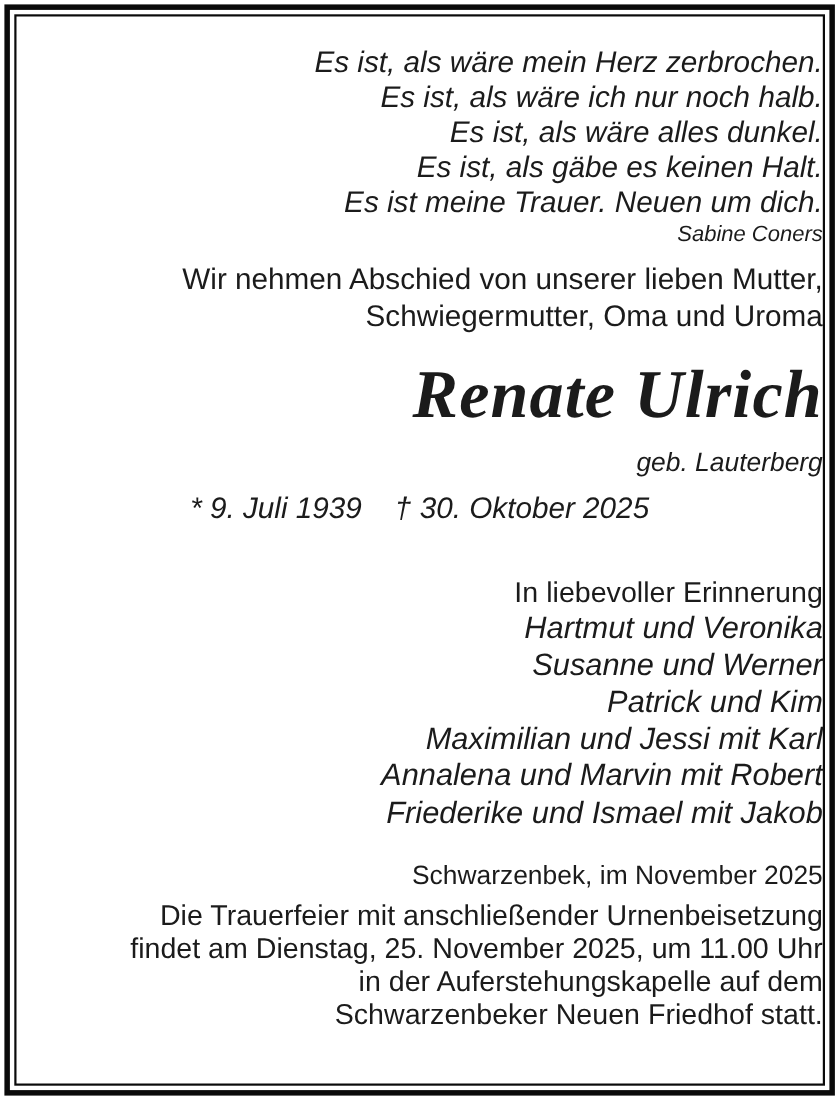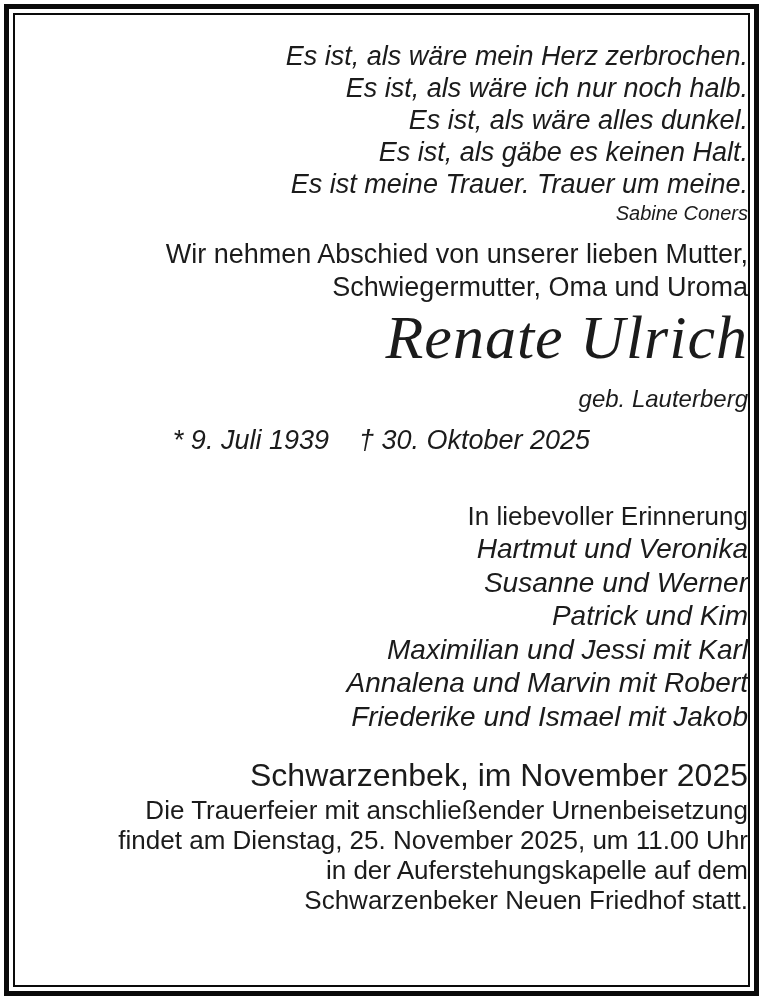--- a/index.html
+++ b/index.html
@@ -42,23 +42,24 @@
     line-height: 26px;
   }
 
   .intro {
     margin-top: 12px;
     font-size: 27px;
     line-height: 33px;
   }
 
   .deceased-name {
+    margin-top: 22px;
     font-family: "Liberation Serif", serif;
     font-style: italic;
-    font-weight: 400;
+    font-weight: 700;
     font-size: 62px;
     line-height: 66px;
     letter-spacing: 1px;
   }
 
   .maiden-name {
     margin-top: 14px;
     font-style: italic;
     font-size: 24px;
     line-height: 30px;
@@ -82,21 +83,21 @@
 
   .mourners {
     margin-top: 0;
     font-style: italic;
     font-size: 28px;
     line-height: 33.5px;
   }
 
   .place-date {
     margin-top: 26px;
-    font-size: 32px;
+    font-size: 24px;
     line-height: 32px;
   }
 
   .ceremony {
     margin-top: 4px;
     font-size: 26px;
     line-height: 30px;
   }
 </style>
 </head>
@@ -104,21 +105,21 @@
 
 <div class="frame-outer">
   <div class="frame-inner">
     <div class="content">
 
       <div class="poem">
         <div>Es ist, als wäre mein Herz zerbrochen.</div>
         <div>Es ist, als wäre ich nur noch halb.</div>
         <div>Es ist, als wäre alles dunkel.</div>
         <div>Es ist, als gäbe es keinen Halt.</div>
-        <div>Es ist meine Trauer. Trauer um meine.</div>
+        <div>Es ist meine Trauer. Neuen um dich.</div>
         <div class="poem-author">Sabine Coners</div>
       </div>
 
       <div class="intro">
         <div>Wir nehmen Abschied von unserer lieben Mutter,</div>
         <div>Schwiegermutter, Oma und Uroma</div>
       </div>
 
       <div class="deceased-name">Renate Ulrich</div>
 

